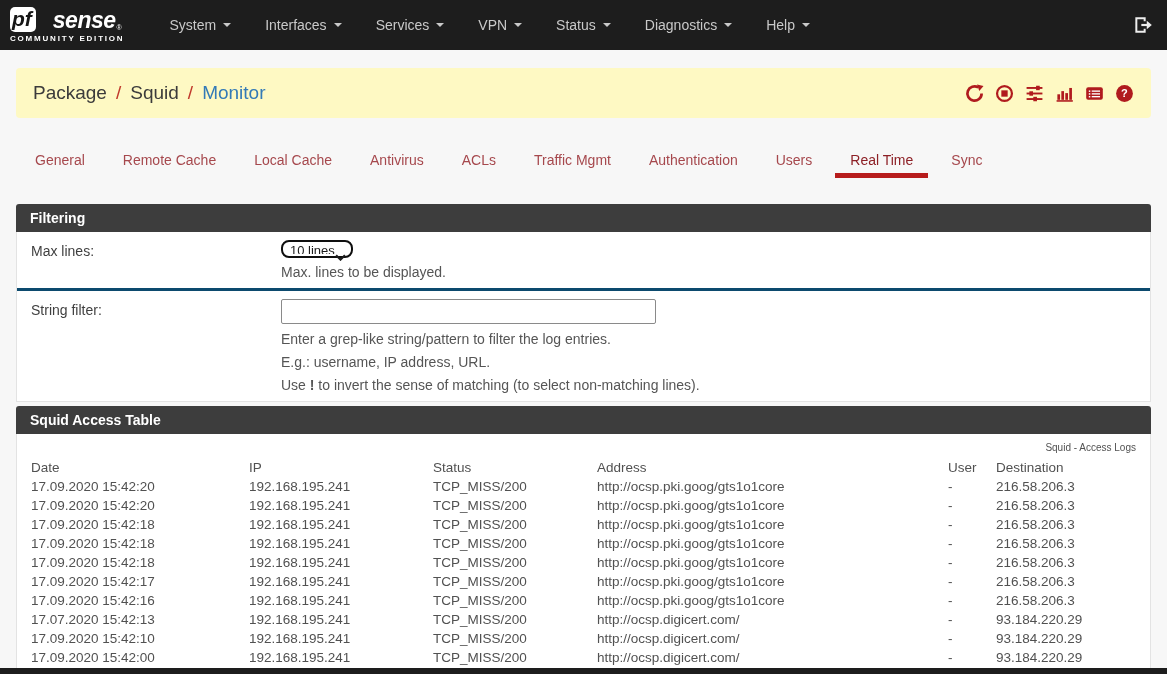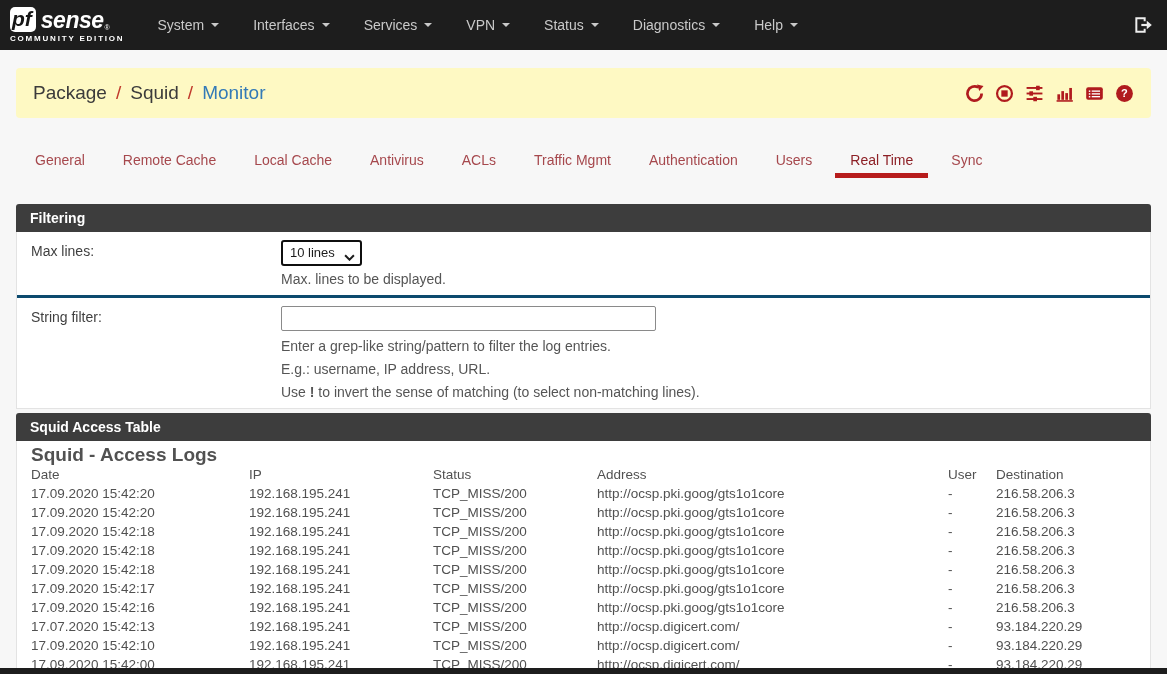--- a/index.html
+++ b/index.html
@@ -8,24 +8,24 @@
     width:1167px; height:674px; overflow:hidden;
     background:#f7f7f7;
     font-family:"Liberation Sans", sans-serif;
     display:flex; flex-direction:column;
   }
   
   .navbar { flex:0 0 50px; height:50px; background:#1d1d1d; display:flex; align-items:center; padding:0 14px 0 10px; }
   .brand { display:flex; flex-direction:column; margin-right:16px; cursor:pointer;justify-content:space-between; }
   .brand-row { display:flex; align-items:flex-end; }
   .pf-box { background:#fff; color:#161616; font-style:italic; font-weight:bold; font-size:21px; line-height:24px; padding:0 4px 1px 2px; border-radius:5px; }
-  .sense { color:#fff; font-style:italic; font-weight:bold; font-size:23px; line-height:24px; letter-spacing:-0.5px; margin-left:5px; }
+  .sense { color:#fff; font-style:italic; font-weight:bold; font-size:23px; line-height:24px; letter-spacing:-0.5px; margin-left:17px; }
   .reg { color:#fff; font-size:7px; line-height:7px; margin:0 0 1px 1px; }
   .edition { color:#fff; font-size:8px; font-weight:bold; letter-spacing:1.8px; margin-top:2px; white-space:nowrap; }
-  .nav-menu { list-style:none; display:flex; margin:0; padding:0; }
+  .nav-menu { list-style:none; display:flex; margin:12px; padding:0; }
   .nav-item { color:#c9c9c9; font-size:14px; padding:0 15px; margin:0 2px; height:50px; display:flex; align-items:center; cursor:pointer; }
   .caret { width:0; height:0; border-left:4px solid transparent; border-right:4px solid transparent; border-top:4px solid #c9c9c9; margin-left:7px; }
   .logout { margin-left:auto; color:#ededed; cursor:pointer; display:flex; align-items:center; }
   .logout svg { width:20px; height:20px; }
 
   
   .page { flex:1 1 auto; padding:18px 16px 0; display:flex; flex-direction:column; min-height:0; }
 
   .breadcrumb-bar { flex:0 0 50px; background:#fef9c3; border-radius:4px; display:flex; align-items:center; padding:0 17px; }
   .crumbs { display:flex; align-items:baseline; font-size:19px; }
@@ -49,30 +49,30 @@
   .panel-header { background:#3d3d3d; color:#fff; font-weight:bold; font-size:14px; line-height:18px; padding:5px 14px; border-radius:3px 3px 0 0; }
   .panel-body { background:#fff; border:1px solid #e3e3e3; border-top:none; }
 
   .form-row { display:flex; padding:8px 14px 6px; }
   .form-row + .form-row { border-top:3px solid #0c4a6e; padding-bottom:6px; }
   .form-label { flex:0 0 250px; color:#3f3f3f; font-size:14px; padding-top:3px; }
   .form-field { flex:1 1 auto; }
   .select-wrap { position:relative; display:inline-block; }
   .max-lines-select { appearance:none; -webkit-appearance:none; -moz-appearance:none;
     font-family:"Liberation Sans",sans-serif; font-size:13px; color:#1c1c1c;
-    border:2px solid #0f0f0f; border-radius:3px; padding:1px 25px 2px 7px; background:#fff; height:26px; }
+    border:2px solid #0f0f0f; border-radius:8px; padding:1px 16px 2px 7px; background:#fff; height:18px; }
   .select-chev { position:absolute; right:7px; top:7px; pointer-events:none; }
   .string-input { width:375px; height:25px; border:1px solid #8a8a8a; border-radius:2px; padding:0 7px;
     font-family:"Liberation Sans",sans-serif; font-size:14px; color:#333; background:#fff; }
   .help { color:#555; font-size:14px; line-height:20px; margin:3px 0 0; }
   .help.first { margin-top:5px; }
 
   
   .table-body { padding:4px 14px 2px; }
-  .log-title { text-align:left; color:#515151; font-size:19px; height:20px; line-height:20px;font-weight:bold; }
+  .log-title { text-align:right; color:#515151; font-size:10px; height:20px; line-height:20px; }
   table.log { width:100%; border-collapse:collapse; table-layout:fixed; font-size:13.5px; color:#515151; }
   table.log th, table.log td { text-align:left; font-weight:normal; height:19px; padding:0; white-space:nowrap; overflow:hidden; }
   col.c-date{width:218px;} col.c-ip{width:184px;} col.c-status{width:164px;} col.c-address{width:351px;} col.c-user{width:48px;} col.c-dest{width:auto;}
 
   .footer { flex:1 1 auto; min-height:6px; background:#1d1d1d; margin-top:2px; }
 </style>
 </head>
 <body>
 
 <nav class="navbar">

